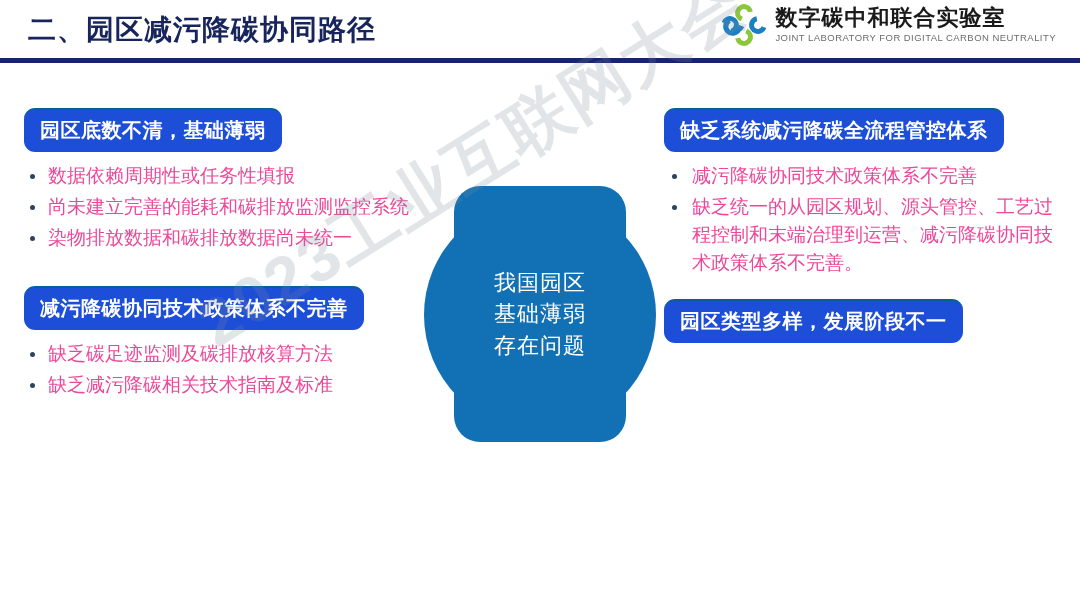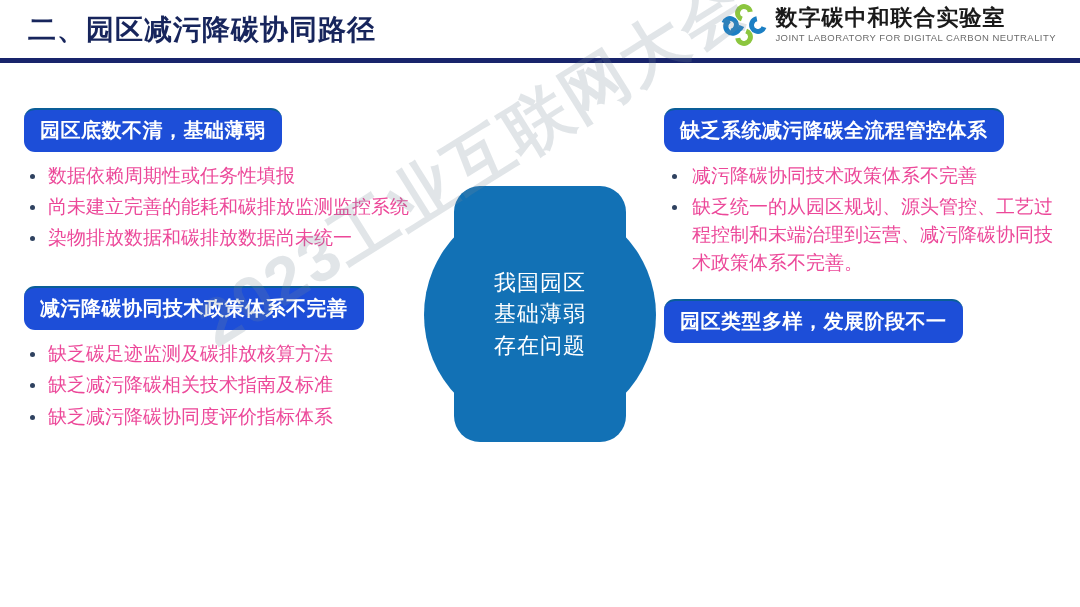--- a/index.html
+++ b/index.html
@@ -239,21 +239,20 @@
       <li>尚未建立完善的能耗和碳排放监测监控系统</li>
       <li>染物排放数据和碳排放数据尚未统一</li>
     </ul>
   </div>
 
   <div class="block" style="margin-top:34px;">
     <div class="block-header">减污降碳协同技术政策体系不完善</div>
     <ul class="bullets">
       <li>缺乏碳足迹监测及碳排放核算方法</li>
       <li>缺乏减污降碳相关技术指南及标准</li>
-      <li>缺乏减污降碳协同度评价指标体系</li>
     </ul>
   </div>
 
 </div>
 
 <div class="col col-right">
 
   <div class="block">
     <div class="block-header">缺乏系统减污降碳全流程管控体系</div>
     <ul class="bullets">

